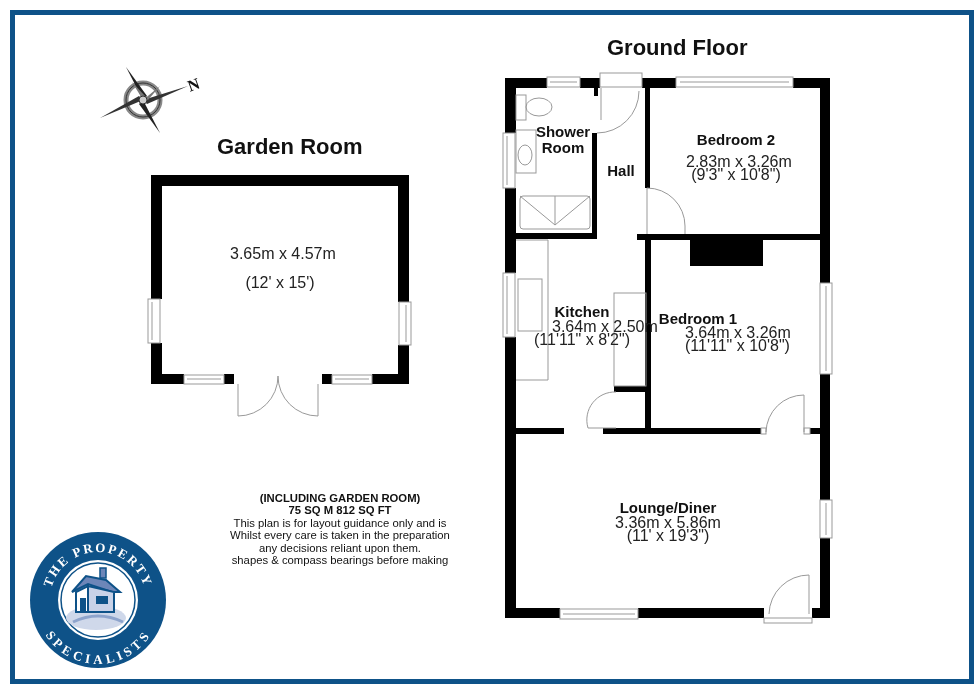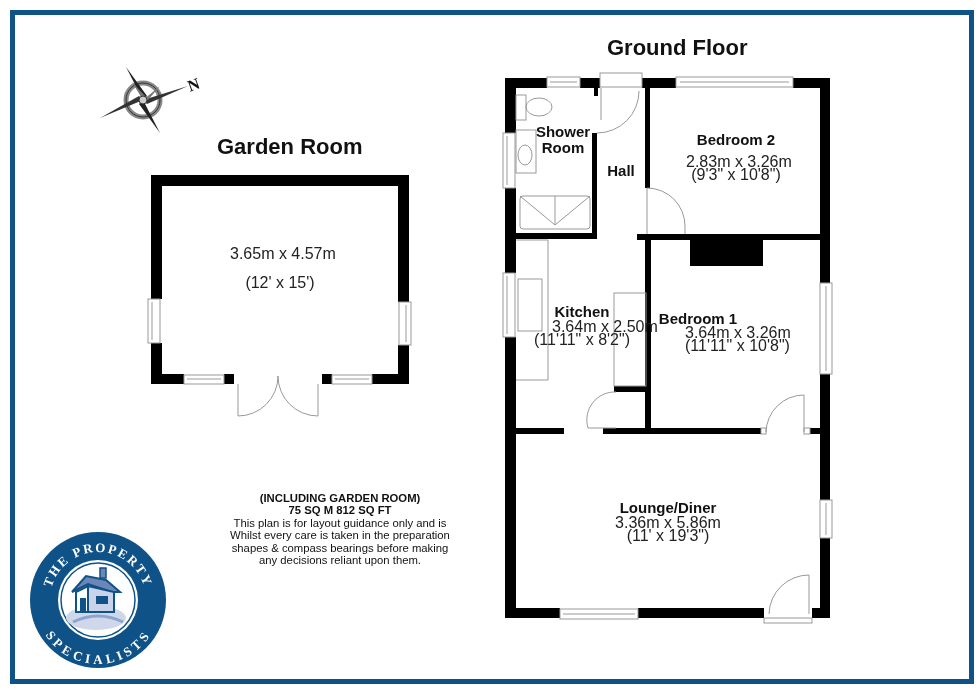--- a/index.html
+++ b/index.html
@@ -175,22 +175,22 @@
 
 <div class="room-name" style="left:608px;top:500px;width:120px">Lounge/Diner</div>
 <div class="room-dim" style="left:608px;top:516px;width:120px">3.36m x 5.86m</div>
 <div class="room-dim" style="left:608px;top:529px;width:120px">(11' x 19'3")</div>
 
 <div class="notes">
   <div class="b">(INCLUDING GARDEN ROOM)</div>
   <div class="b">75 SQ M 812 SQ FT</div>
   <div>This plan is for layout guidance only and is</div>
   <div>Whilst every care is taken in the preparation</div>
+  <div>any decisions reliant upon them.</div>
   <div>shapes &amp; compass bearings before making</div>
-  <div>any decisions reliant upon them.</div>
 </div>
 
 <svg class="plan" style="left:28px;top:530px" width="140" height="140" viewBox="0 0 140 140">
   <defs>
     <path id="arcTop" d="M22 70 A48 48 0 0 1 118 70"></path>
     <path id="arcBot" d="M18 72 A52 52 0 0 0 122 72"></path>
   </defs>
   <circle cx="70" cy="70" r="68" fill="#0e5288"></circle>
   <circle cx="70" cy="70" r="40" fill="#ffffff"></circle>
   <circle cx="70" cy="70" r="37" fill="none" stroke="#0e5288" stroke-width="1.5"></circle>

